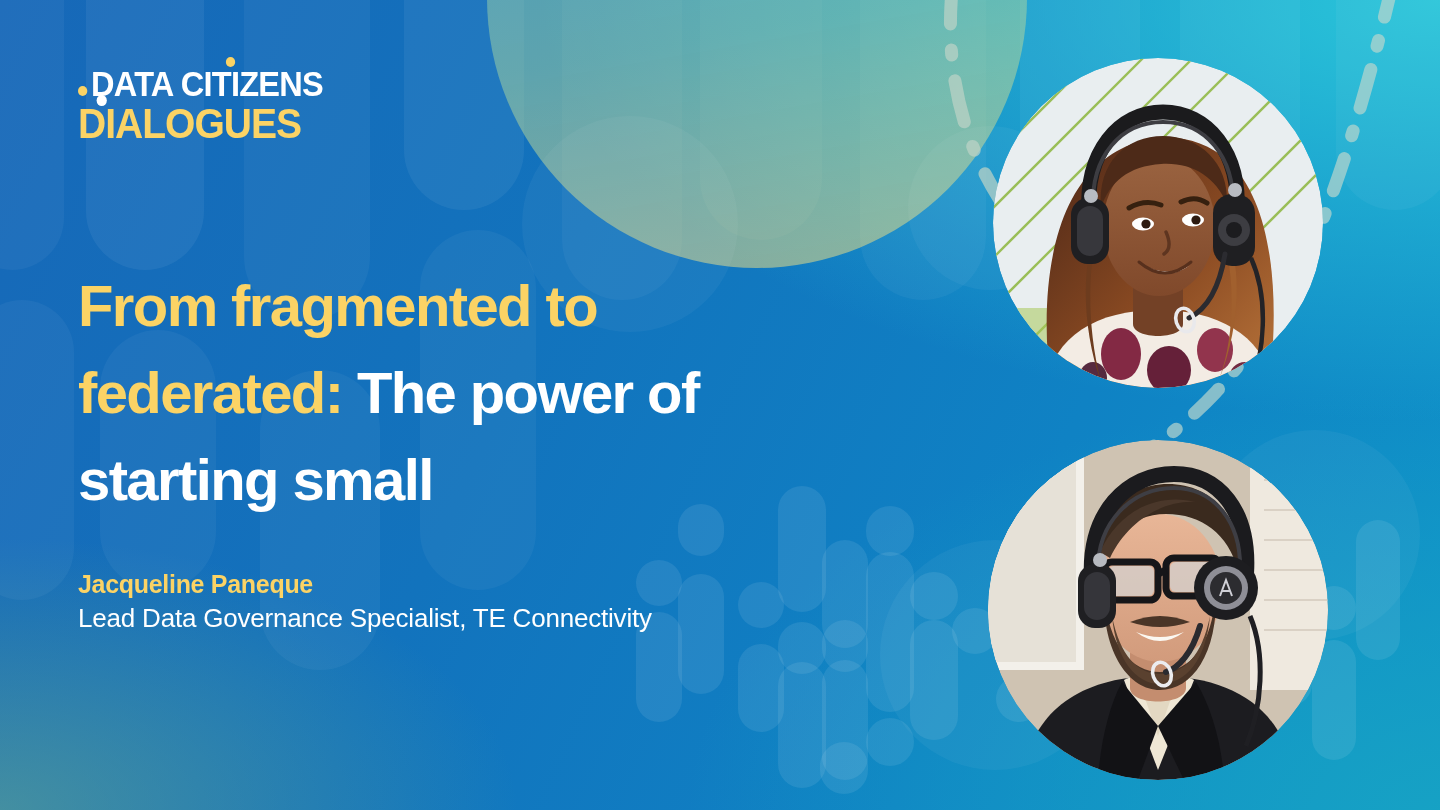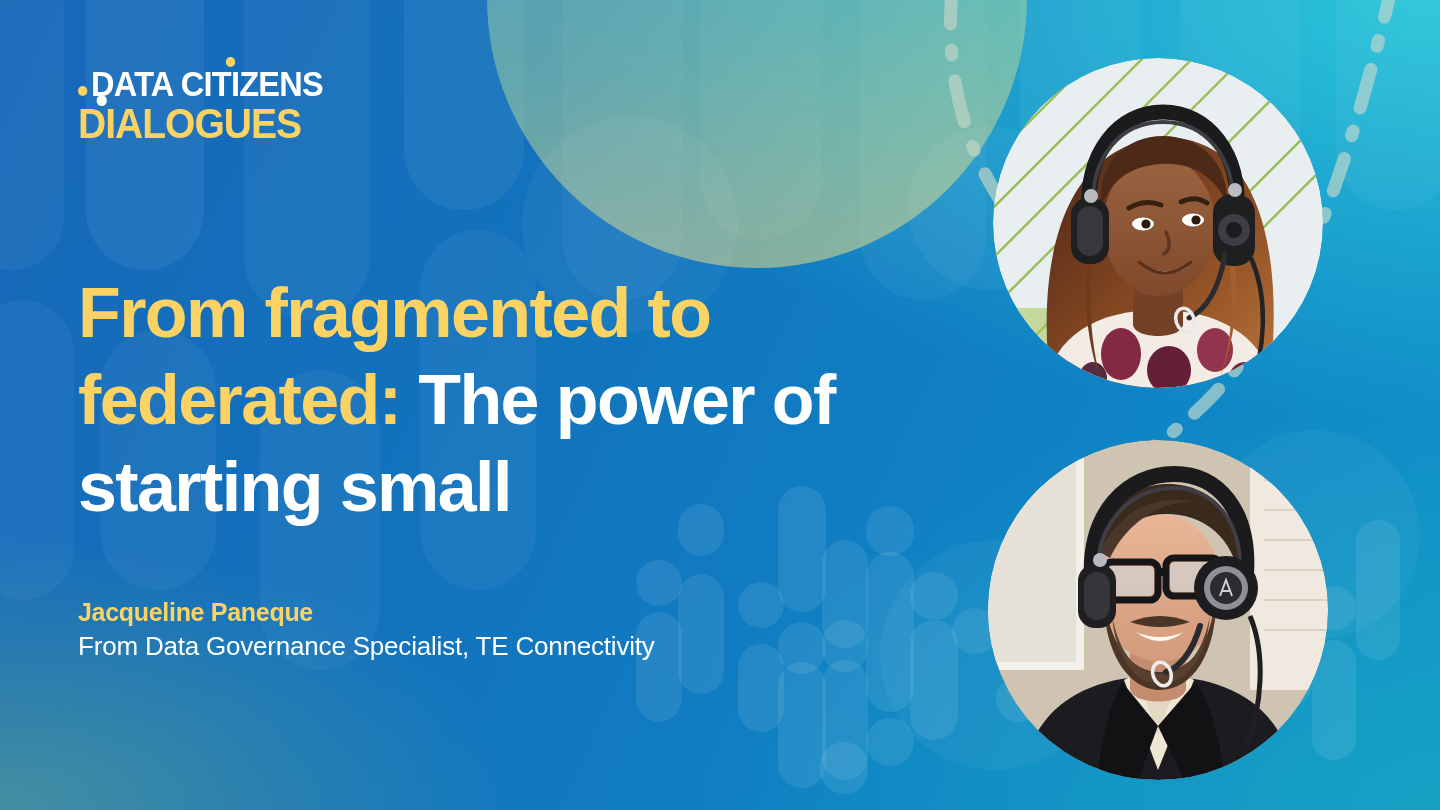--- a/index.html
+++ b/index.html
@@ -51,31 +51,30 @@
     transform:scaleX(.93);transform-origin:left center;
     white-space:nowrap;margin-top:2px;
   }
   .dot-y{position:absolute;left:0px;top:20px;width:10px;height:10px;border-radius:50%;background:#FBD365;}
   .dot-i1{position:absolute;left:159px;top:-9px;width:10px;height:10px;border-radius:50%;background:#FBD365;}
   .dot-i2{position:absolute;left:20px;top:-8px;width:11px;height:11px;border-radius:50%;background:#ffffff;}
 
   
   .title{
     position:absolute;left:78px;top:223px;width:790px;
-    font-size:70px;line-height:87px;font-weight:bold;
+    font-size:58px;line-height:87px;font-weight:bold;
     letter-spacing:-1.6px;color:#ffffff;
   }
   .title .hl{color:#FBD365;}
 
   
   .speakers{position:absolute;left:78px;top:568px;width:800px;}
   .sp-name{
     font-size:25px;line-height:32px;font-weight:bold;color:#FBD365;
     letter-spacing:-0.3px;
-    margin-top:28px;
   }
   .sp-role{
     font-size:26px;line-height:36px;color:#ffffff;font-weight:normal;
     letter-spacing:-0.2px;
   }
   .sp-block+.sp-block{margin-top:32px;}
 
   
   .photo{
     position:absolute;border-radius:50%;overflow:hidden;
@@ -161,21 +160,21 @@
     </div>
   </div>
 
   <h1 class="title">
     <span class="hl">From fragmented to federated:</span><span> The power of starting small</span>
   </h1>
 
   <div class="speakers">
     <div class="sp-block">
       <div class="sp-name">Jacqueline Paneque</div>
-      <div class="sp-role">From Data Governance Specialist, TE Connectivity</div>
+      <div class="sp-role">Lead Data Governance Specialist, TE Connectivity</div>
     </div>
   </div>
 
   <div class="photo p1">
     <svg viewBox="0 0 330 330">
       <defs>
         <clipPath id="c1">
             <circle cx="165" cy="165" r="165"></circle>
           </clipPath>
         <linearGradient id="hair1" x1="0" y1="0" x2="1" y2="1">

